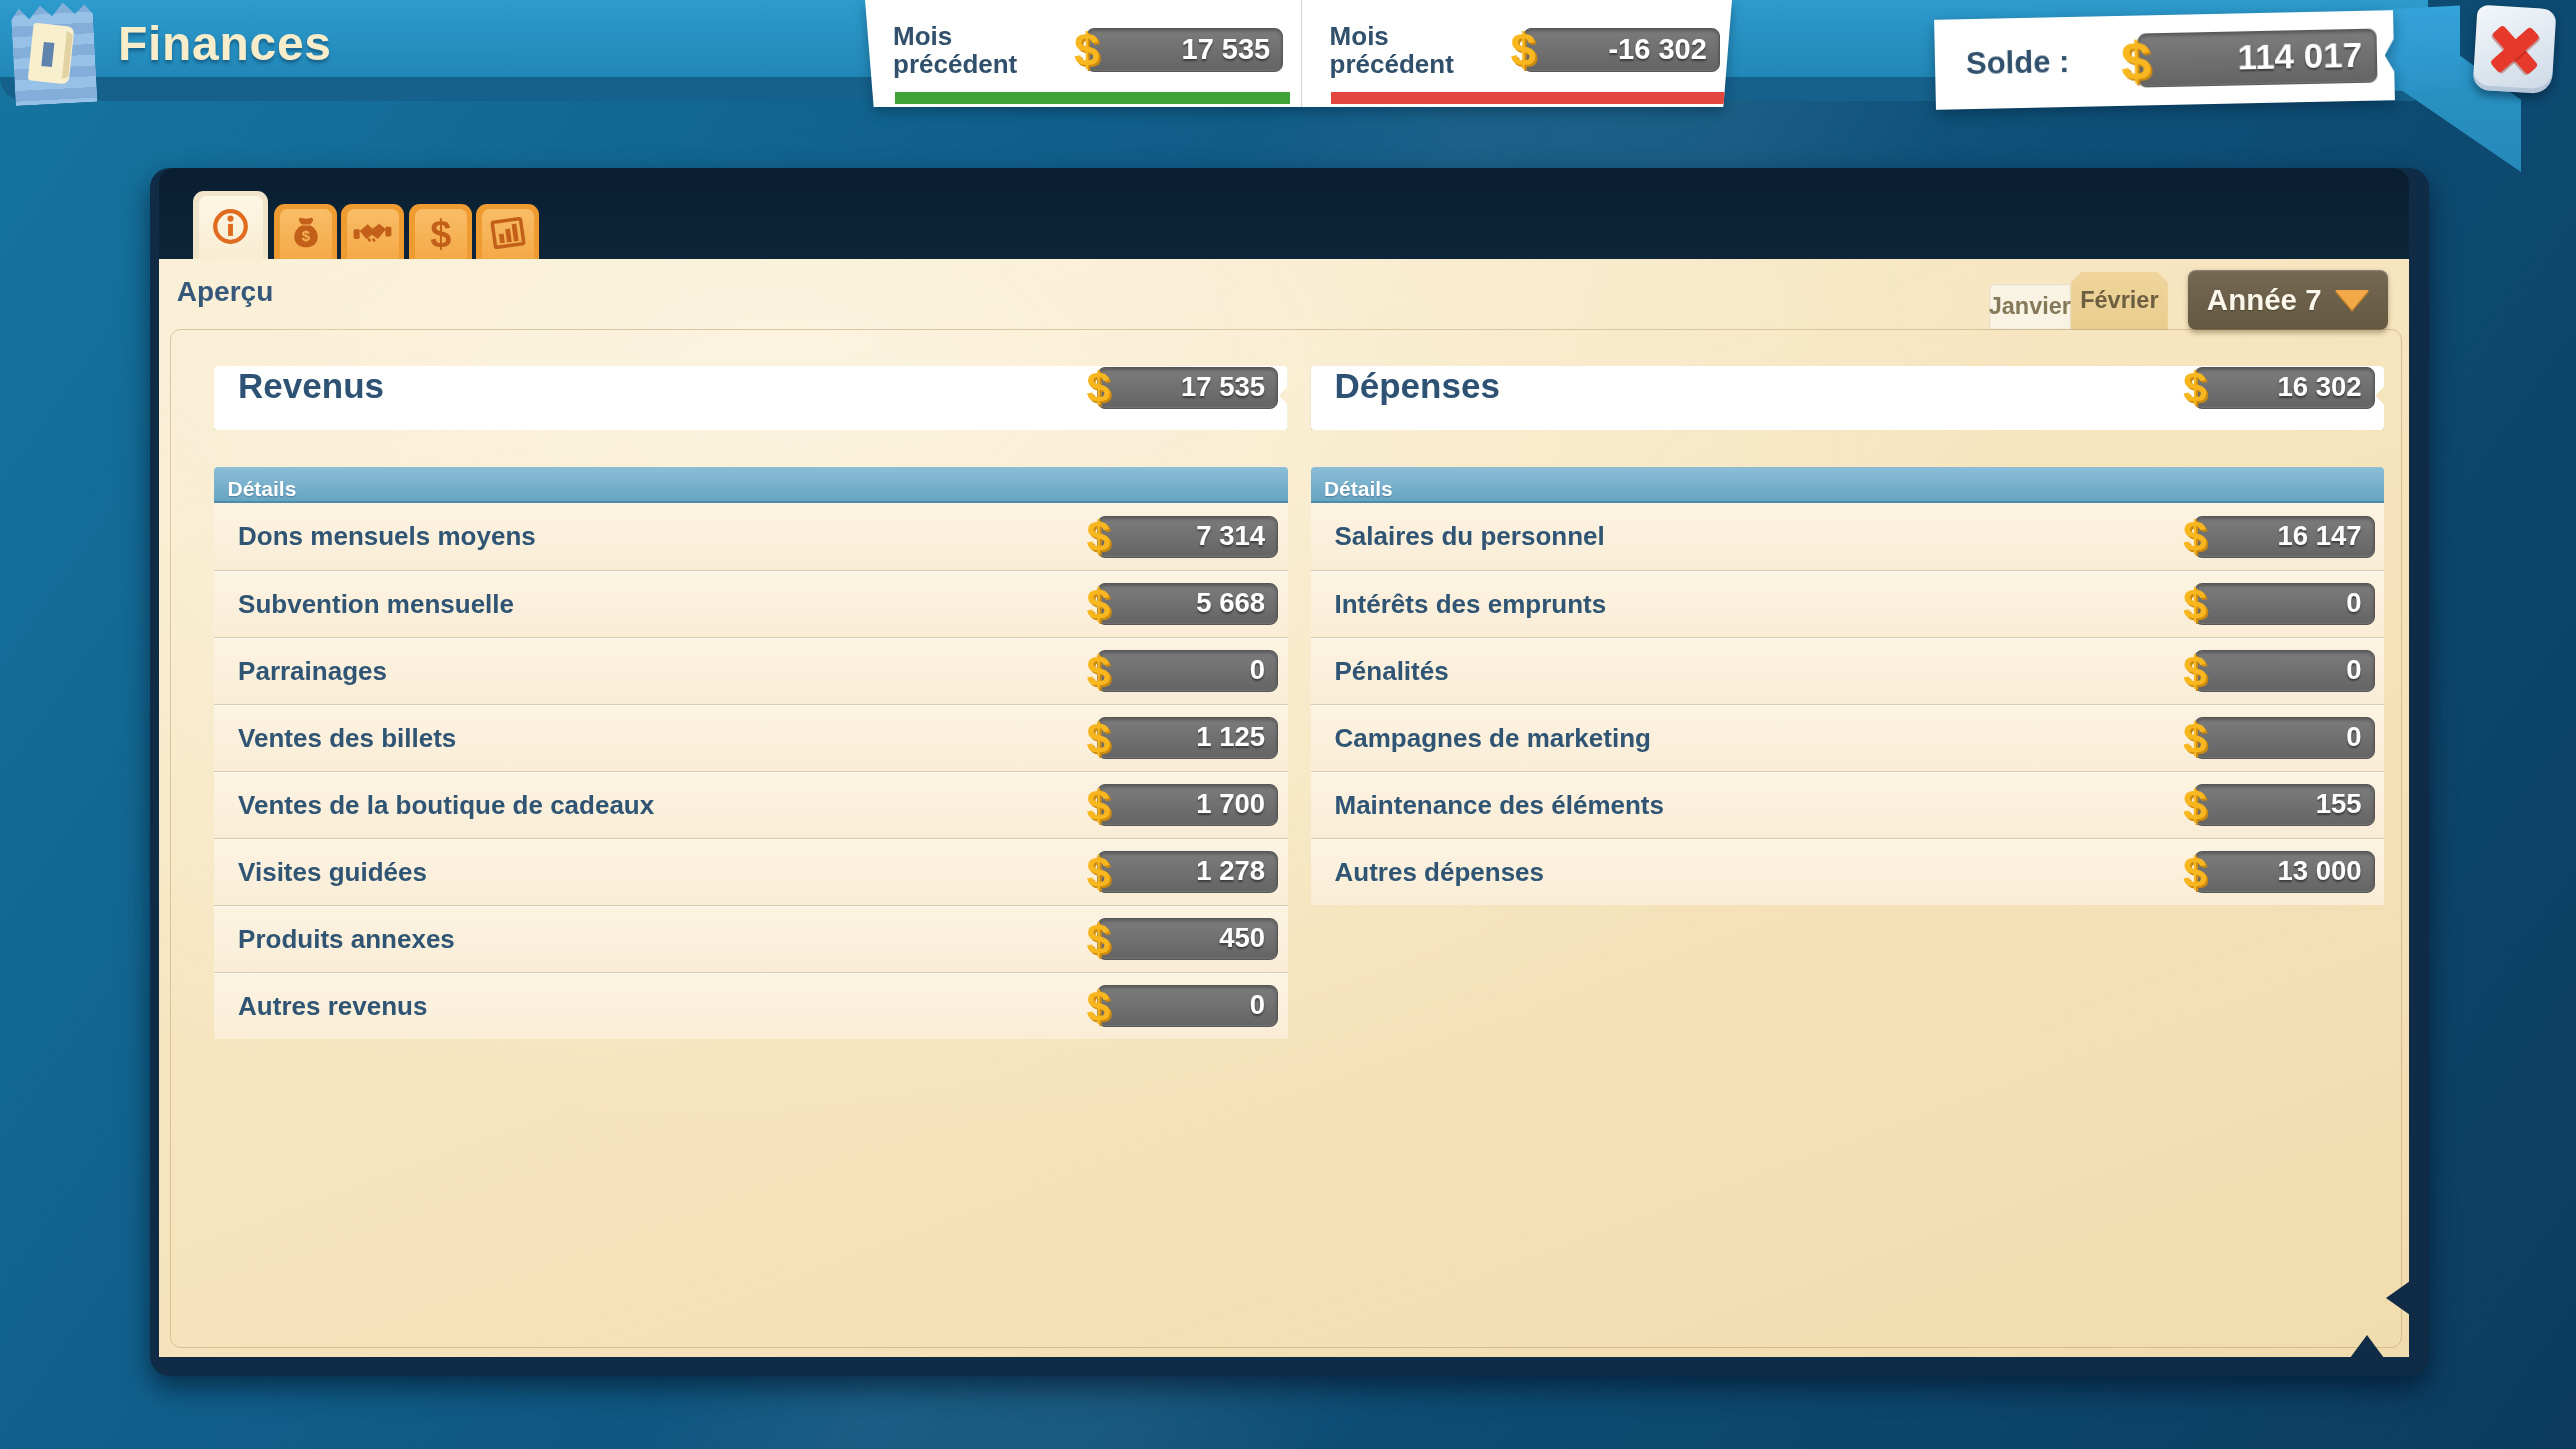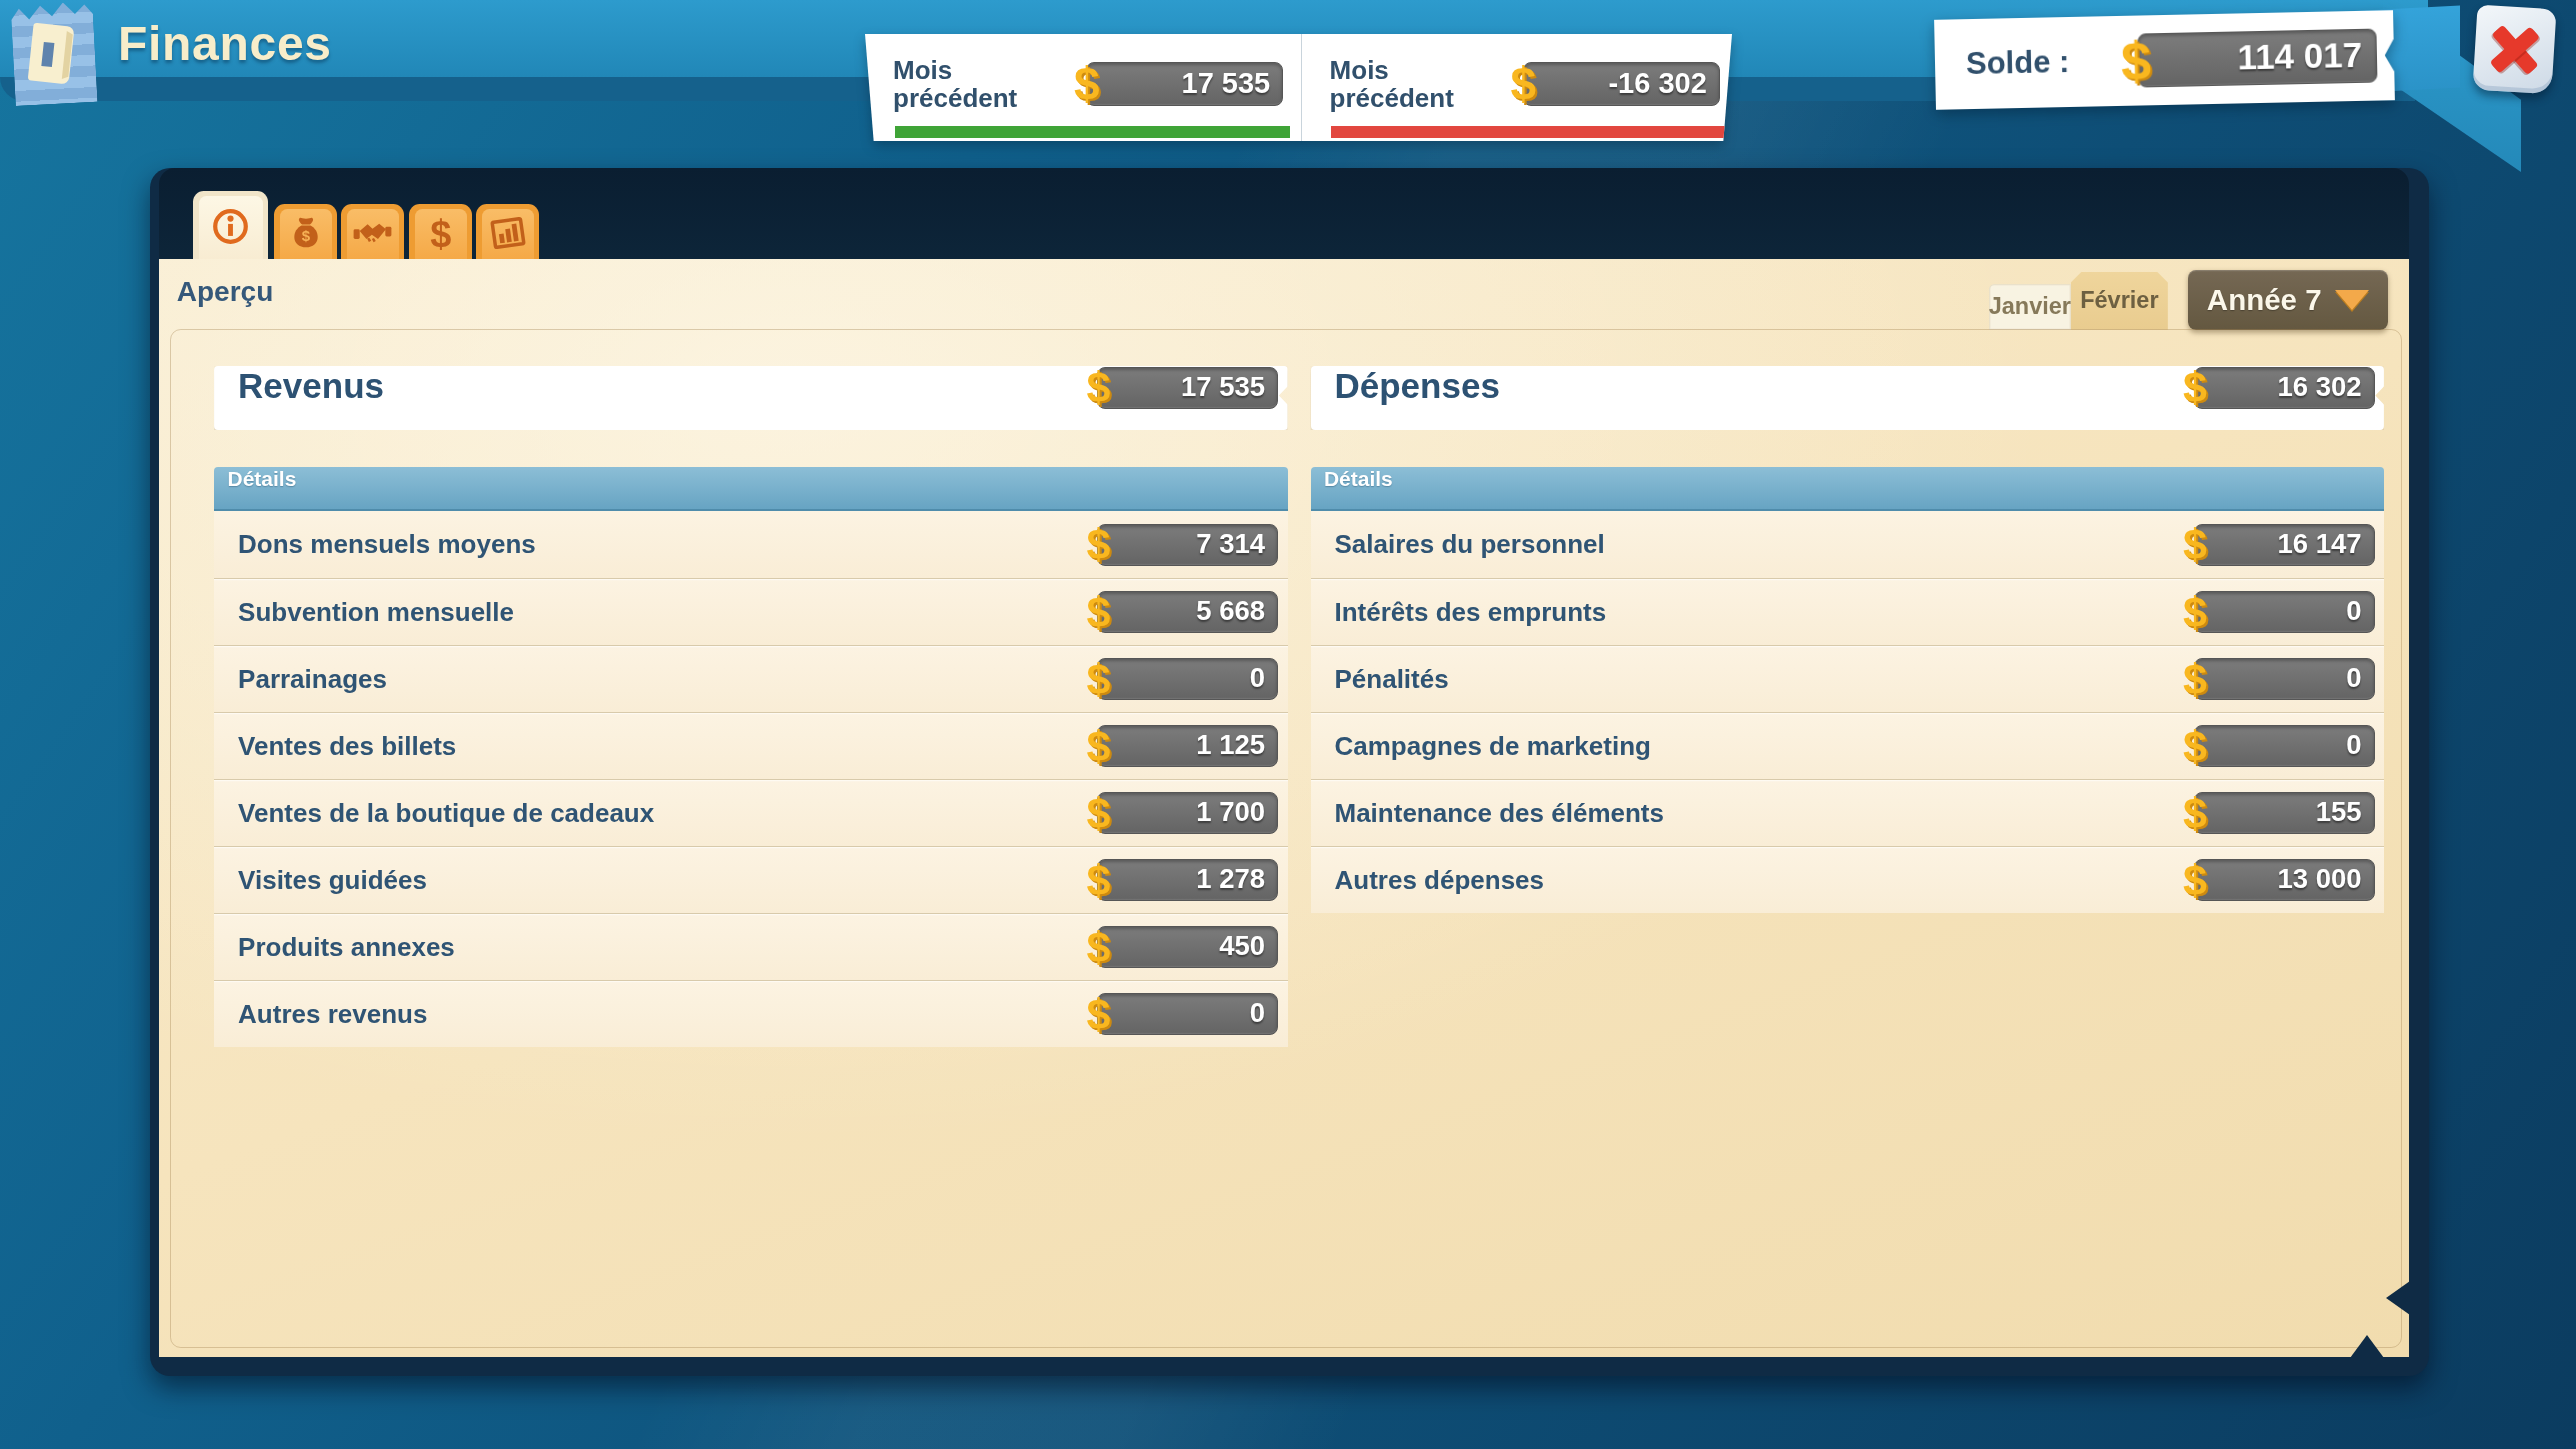--- a/index.html
+++ b/index.html
@@ -38,21 +38,21 @@
   .money--sm .pill{min-width:181px;height:42px;line-height:38px;font-size:27.5px;padding:0 12px 0 31px;}
   .money--top .dollar{font-size:46px;}
   .money--top .pill{min-width:197px;height:44px;line-height:40px;font-size:29px;padding:0 12px 0 32px;}
   .money--lg .dollar{font-size:54px;}
   .money--lg .pill{min-width:239px;height:54px;line-height:50px;font-size:35px;padding:0 13.4px 0 36px;}
 
   
   .summary-wrap{position:absolute;left:865px;top:0;width:867px;height:107px;z-index:3;
     filter:drop-shadow(0 5.4px 6px rgba(0,25,45,.35));}
   .summary{width:100%;height:100%;background:#ffffff;display:flex;
-    clip-path:polygon(0 0,100% 0,99% 100%,1% 100%);margin-top:34px;}
+    clip-path:polygon(0 0,100% 0,99% 100%,1% 100%);}
   .cell{flex:1;position:relative;display:flex;align-items:center;justify-content:space-between;
     padding:0 17.4px 6.7px 28px;box-sizing:border-box;}
   .cell + .cell{border-left:1.3px solid #c9d4dc;}
   .cell-label{width:181px;font-size:26px;font-weight:bold;color:#31506c;line-height:1.08;}
   .cell::after{content:"";position:absolute;left:29.5px;right:10.7px;bottom:3.4px;height:12px;}
   .cell--green::after{background:#3fa437;}
   .cell--red::after{background:#e2473f;}
 
   
   .ribbon{position:absolute;left:2326px;top:9.4px;width:134px;height:82px;z-index:2;
@@ -110,22 +110,22 @@
 
   .content-box{position:absolute;left:10.7px;right:6.7px;top:70px;bottom:9.4px;
     border:1.3px solid rgba(165,135,85,.38);border-radius:10.7px;}
   .cols{display:grid;grid-template-columns:1fr 1fr;gap:23px;padding:36px 17.4px 0 43px;}
 
   .sec-header{height:64px;background:#ffffff;border-radius:4px;display:flex;align-items:flex-start;
     justify-content:space-between;padding:0 9.4px 0 24px;box-sizing:border-box;
     clip-path:polygon(0 0,100% 0,100% 32%,99.2% 46%,100% 60%,100% 100%,0 100%);
     box-shadow:0 3.4px 6px rgba(90,70,30,.22);}
   .sec-title{font-size:35px;font-weight:bold;color:#2d5273;}
-  .details-bar{margin-top:37px;height:44px;background:linear-gradient(#8cbed6,#67a4c3);
-    border-radius:4px 4px 0 0;border-bottom:2.7px solid #4f8cab;display:flex;align-items:flex-start;
+  .details-bar{margin-top:37px;height:36px;background:linear-gradient(#8cbed6,#67a4c3);
+    border-radius:4px 4px 0 0;border-bottom:2.7px solid #4f8cab;display:flex;align-items:flex-end;
     padding-left:13.4px;box-sizing:border-box;}
   .details-label{font-size:21px;font-weight:bold;color:#ffffff;text-shadow:0 1.3px 1.3px rgba(0,40,70,.3);}
   .frow{height:67px;display:flex;align-items:center;justify-content:space-between;
     padding:0 9.4px 0 24px;background:linear-gradient(#fcf3e2,#f9edd6);box-sizing:border-box;}
   .frow + .frow{border-top:1.3px solid #d8caab;box-shadow:inset 0 1.3px 0 rgba(255,255,255,.55);gap:27px;}
   .frow-label{font-size:26px;font-weight:bold;color:#2f5474;}
 
   .notch-right{position:absolute;right:-1.3px;top:1022px;width:0;height:0;
     border-top:17.4px solid transparent;border-bottom:17.4px solid transparent;
     border-right:24px solid #0f2b45;cursor:nwse-resize;}

